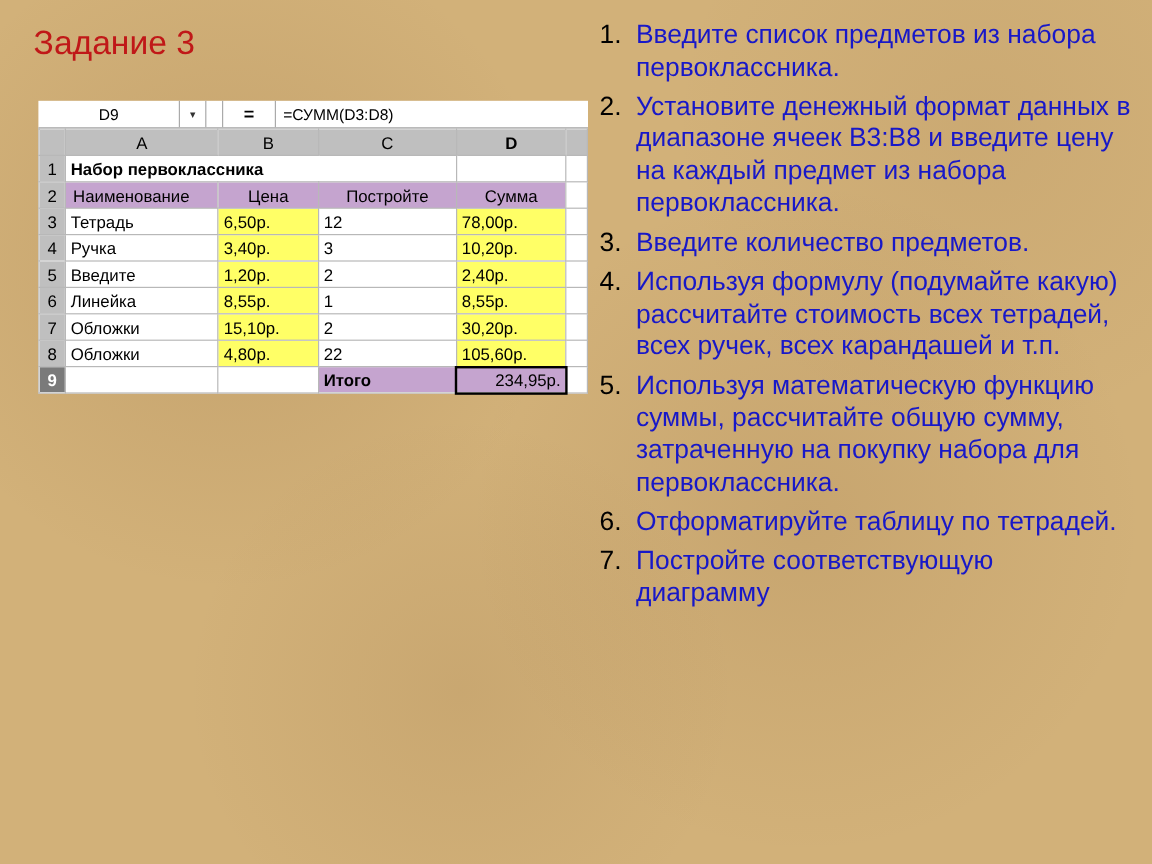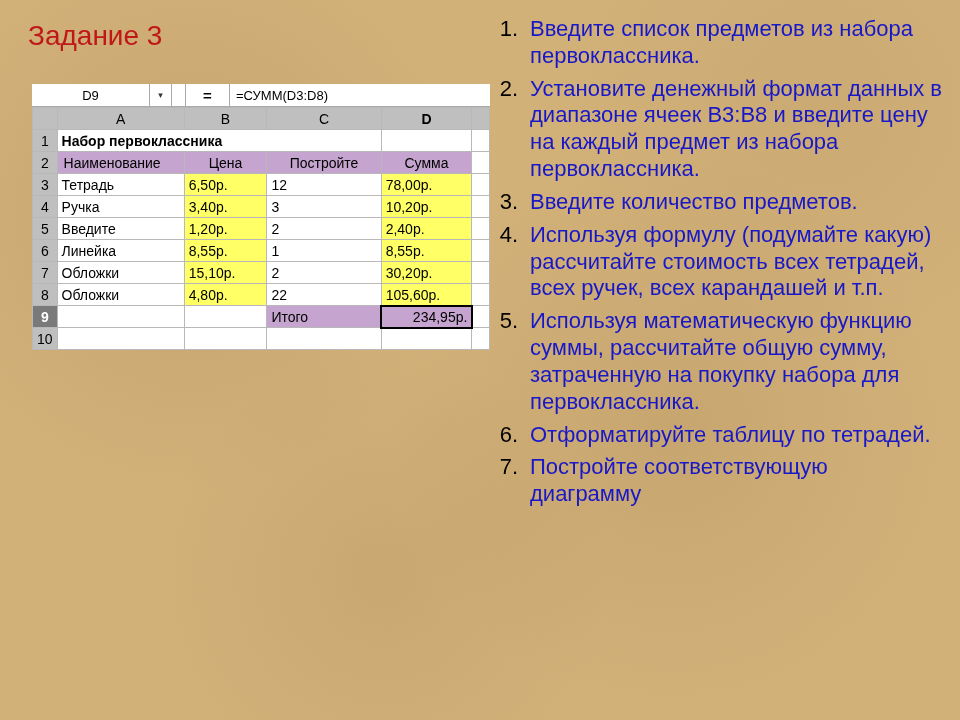--- a/index.html
+++ b/index.html
@@ -43,21 +43,21 @@
 th.colh{background:#bfbfbf;font-weight:normal;text-align:center}
 th.rowh{background:#bfbfbf;font-weight:normal;text-align:center;width:22px}
 th.rowh.sel{background:#7a7a7a;color:#fff;font-weight:bold}
 th.colh.selD{font-weight:bold}
 td{background:#fff}
 td.rt{text-align:left}
 td.bold{font-weight:bold}
 .hdrRow td{background:#c5a4cf;font-weight:normal;text-align:center}
 .hdrRow td.first{text-align:left;padding-left:6px}
 .yel{background:#ffff66!important}
-.itogoLab{background:#c5a4cf!important;font-weight:normal}
+.itogoLab{background:#c5a4cf!important;font-weight:bold}
 .itogoVal{background:#c5a4cf!important;font-weight:normal;text-align:right;outline:2px solid #000;outline-offset:-1px}
 .filler{width:18px;background:#fff}
 .steps{
   position:absolute;left:482px;top:16px;right:16px;
   color:#1818c8;font-size:22px;line-height:1.22;
 }
 .steps ol{margin:0;padding:0;list-style:none}
 .steps li{position:relative;padding-left:48px;margin-bottom:6px}
 .steps li .num{position:absolute;left:0;top:0;width:36px;text-align:right;color:#000}
 </style>
@@ -157,28 +157,20 @@
       <td class="filler"></td>
     </tr>
     <tr>
       <th class="rowh sel">9</th>
       <td></td>
       <td></td>
       <td class="itogoLab">Итого</td>
       <td class="itogoVal">234,95р.</td>
       <td class="filler"></td>
     </tr>
-    <tr>
-      <th class="rowh">10</th>
-      <td></td>
-      <td></td>
-      <td></td>
-      <td></td>
-      <td class="filler"></td>
-    </tr>
   </tbody>
     </table>
 </div>
 
 <div class="steps">
   <ol>
     <li><span class="num">1.</span><span>Введите список предметов из набора первоклассника.</span></li>
     <li><span class="num">2.</span><span>Установите денежный формат данных в диапазоне ячеек B3:B8 и введите цену на каждый предмет из набора первоклассника.</span></li>
     <li><span class="num">3.</span><span>Введите количество предметов.</span></li>
     <li><span class="num">4.</span><span>Используя формулу (подумайте какую) рассчитайте стоимость всех тетрадей, всех ручек, всех карандашей и т.п.</span></li>

